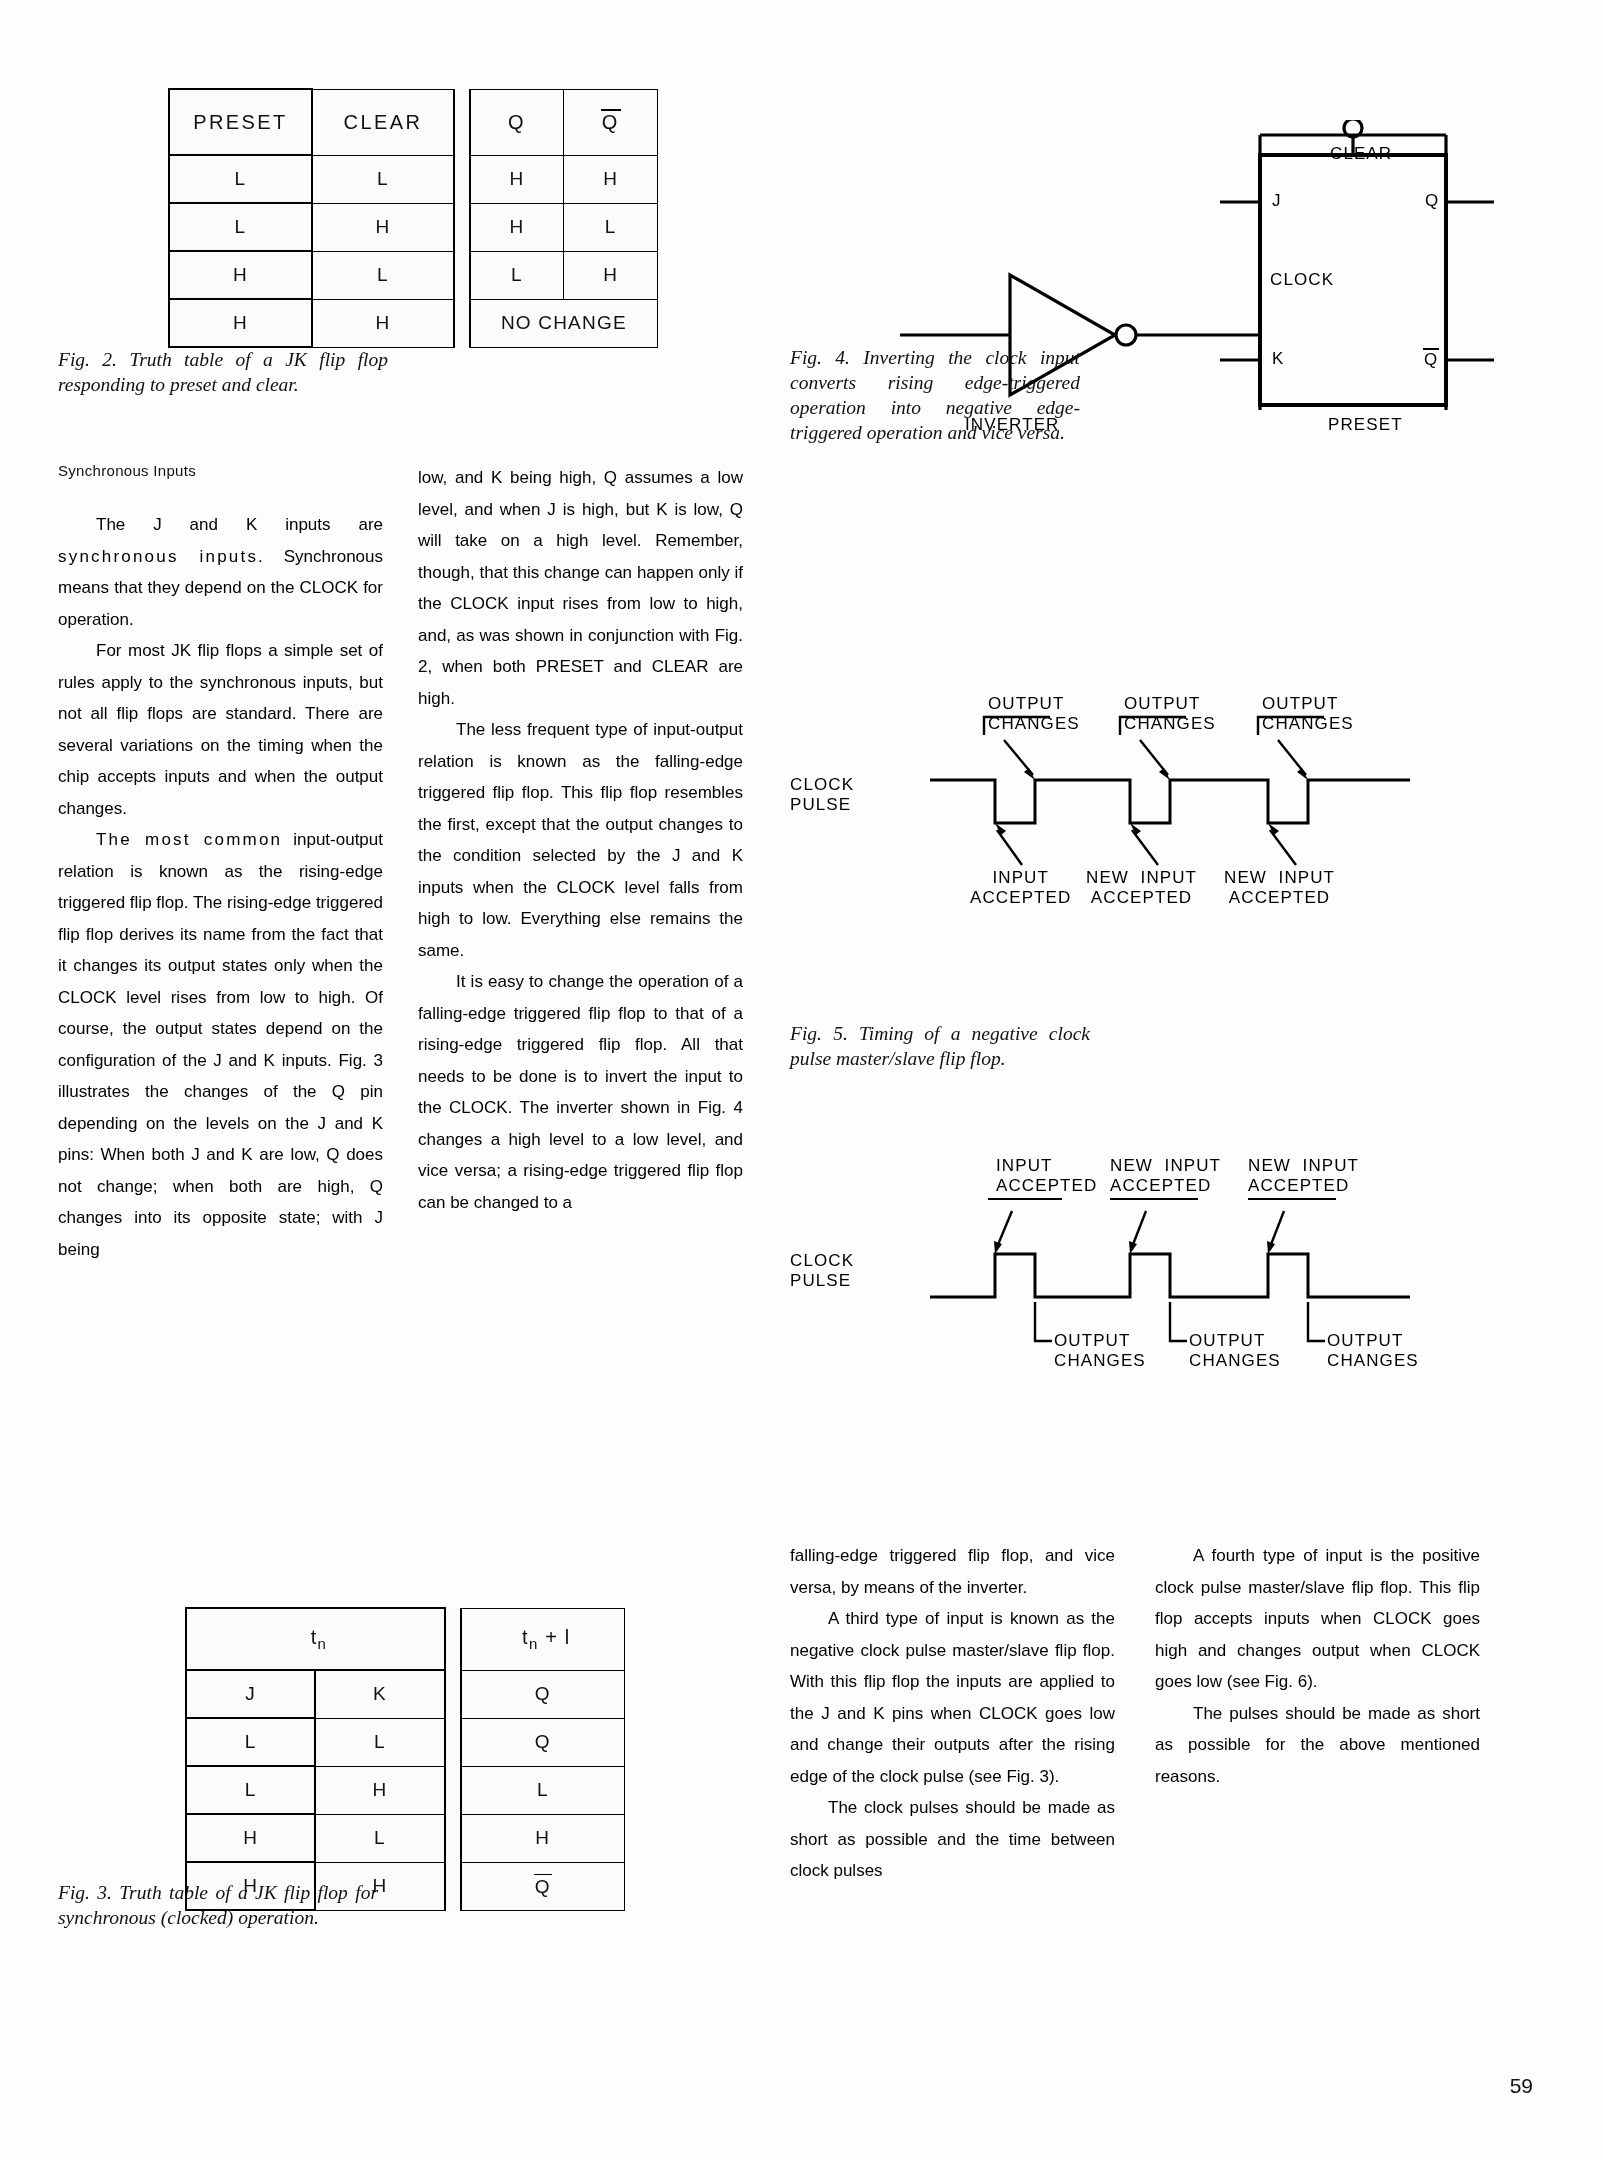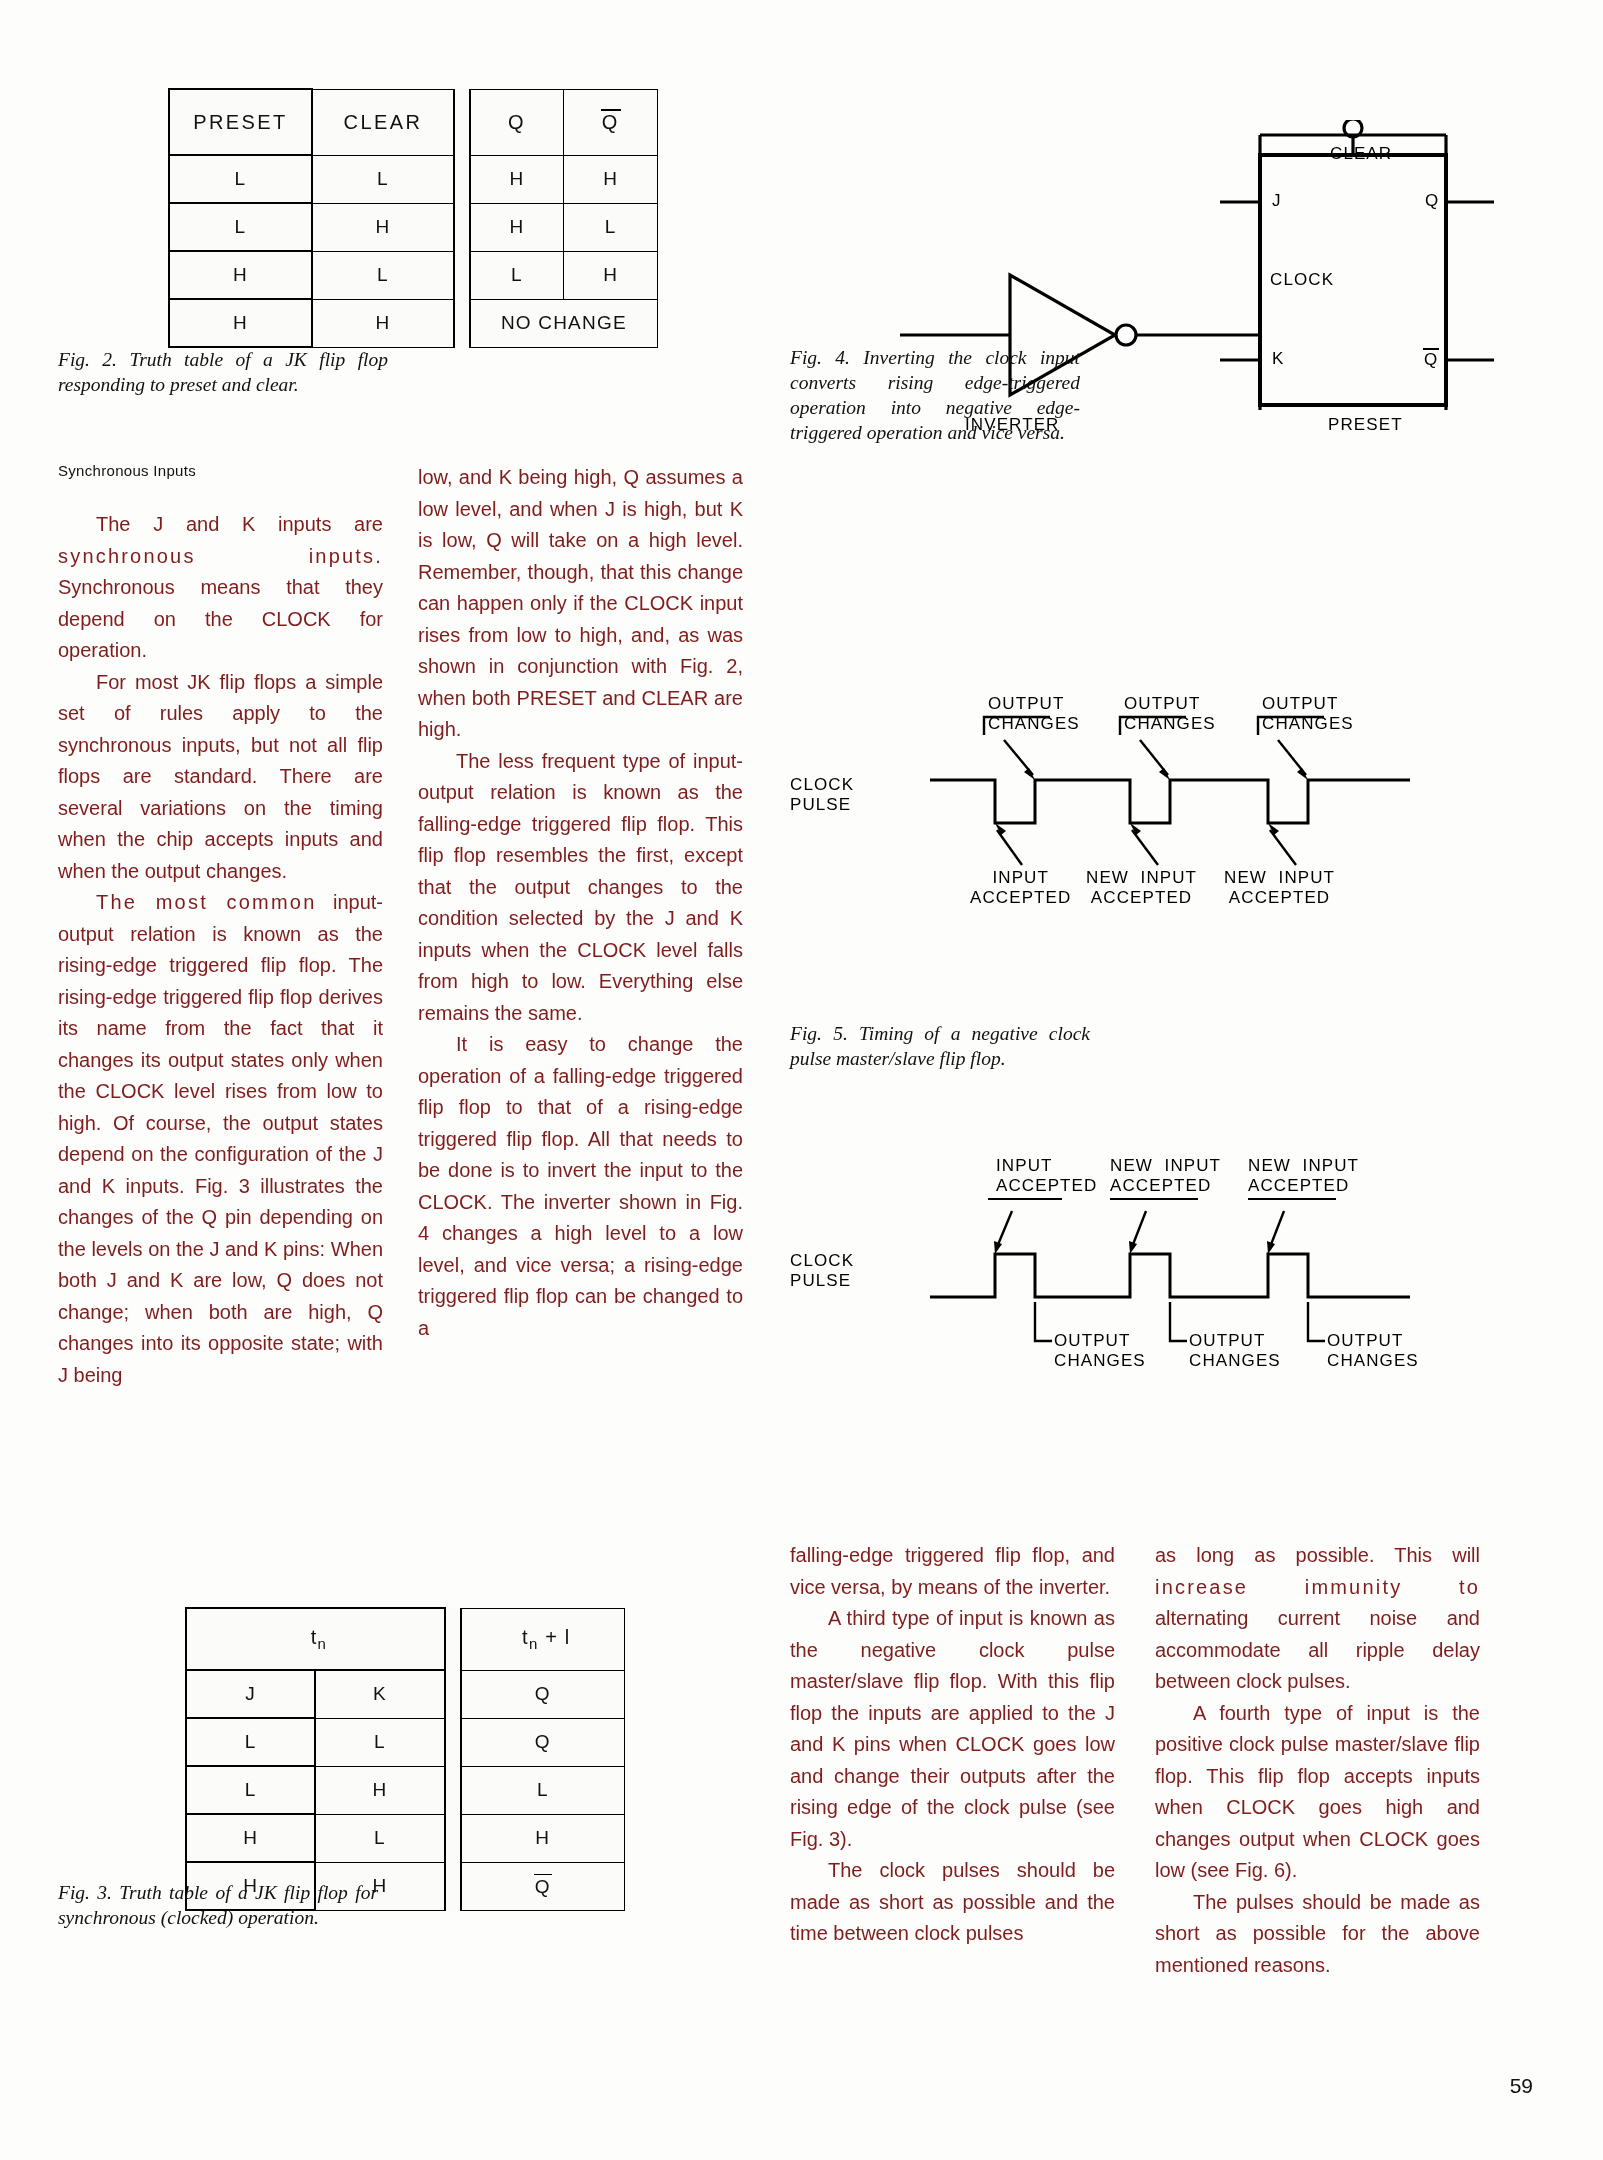--- a/index.html
+++ b/index.html
@@ -66,24 +66,24 @@
 
   
   .subhead{
     font-family:"Liberation Sans", sans-serif;
     font-size:15px;
     letter-spacing:.3px;
     color:#111;
   }
   .body{
     font-family:"Liberation Sans", sans-serif;
-    font-size:20px;
+    font-size:17px;
     line-height:31.5px;
     text-align:justify;
-    color:#7f1d1d;
+    color:#000000;
     -webkit-hyphens:none;hyphens:none;
   }
   .body p{margin:0;}
   .body p.ind{text-indent:38px;}
   .spread{letter-spacing:2.2px;}
 
   
   .dlabel{
     position:absolute;
     font-family:"Liberation Sans", sans-serif;
@@ -281,21 +281,20 @@
   <div style="position:absolute;left:790px;top:1540px;width:325px;">
     <div class="body">
       <p>falling-edge triggered flip flop, and vice versa, by means of the inverter.</p>
       <p class="ind">A third type of input is known as the negative clock pulse master/slave flip flop. With this flip flop the inputs are applied to the J and K pins when CLOCK goes low and change their outputs after the rising edge of the clock pulse (see Fig. 3).</p>
       <p class="ind">The clock pulses should be made as short as possible and the time between clock pulses</p>
     </div>
   </div>
 
   <div style="position:absolute;left:1155px;top:1540px;width:325px;">
     <div class="body">
-      <p><span>as long as possible. This will </span><span class="spread">increase immunity to</span><span> alternating current noise and accommodate all ripple delay between clock pulses.</span></p>
       <p class="ind">A fourth type of input is the positive clock pulse master/slave flip flop. This flip flop accepts inputs when CLOCK goes high and changes output when CLOCK goes low (see Fig. 6).</p>
       <p class="ind">The pulses should be made as short as possible for the above mentioned reasons.</p>
     </div>
   </div>
 
   <table class="ttable" id="fig3-table">
     <tbody>
         <tr class="head">
       <td class="outer" colspan="2">
         <span class="tsub"><span>t</span><sub>n</sub></span>

